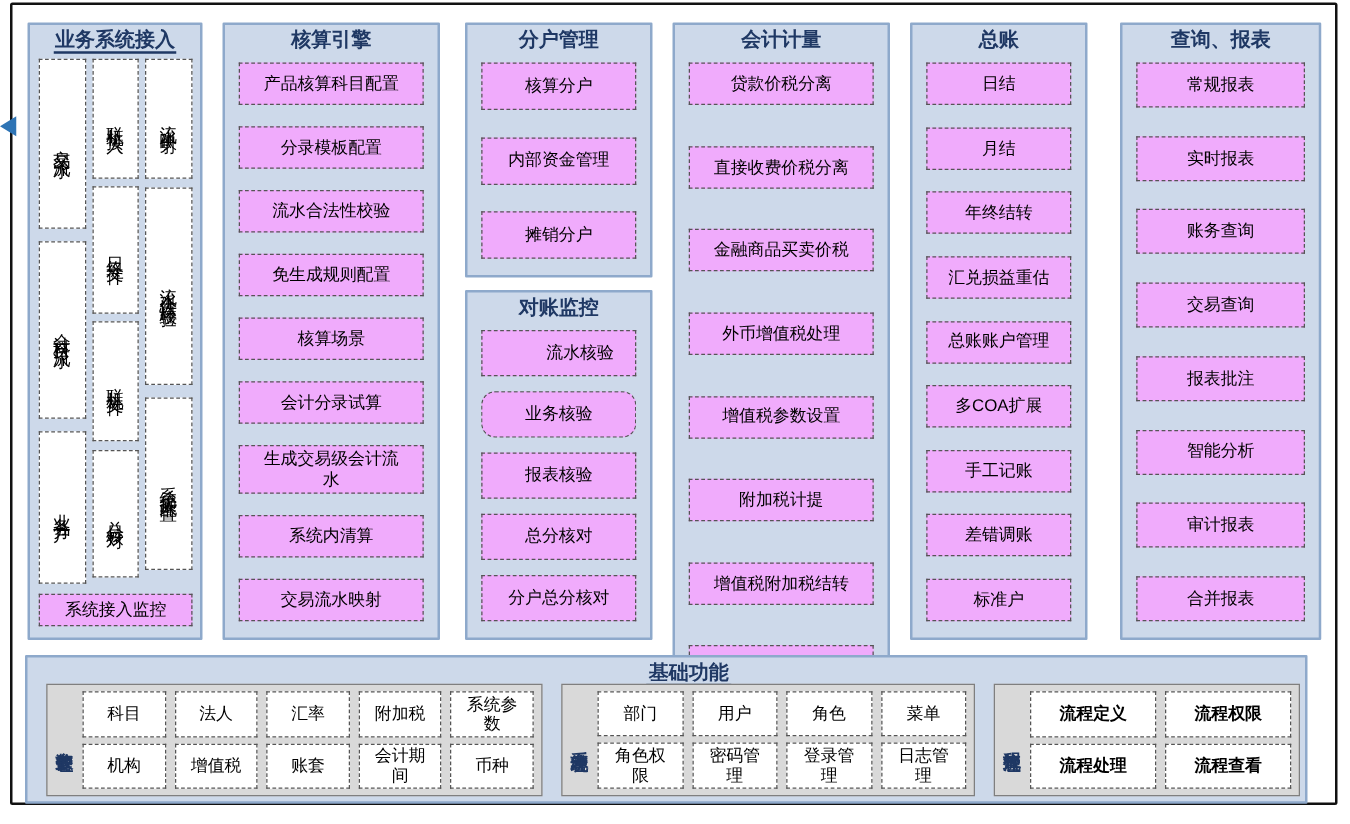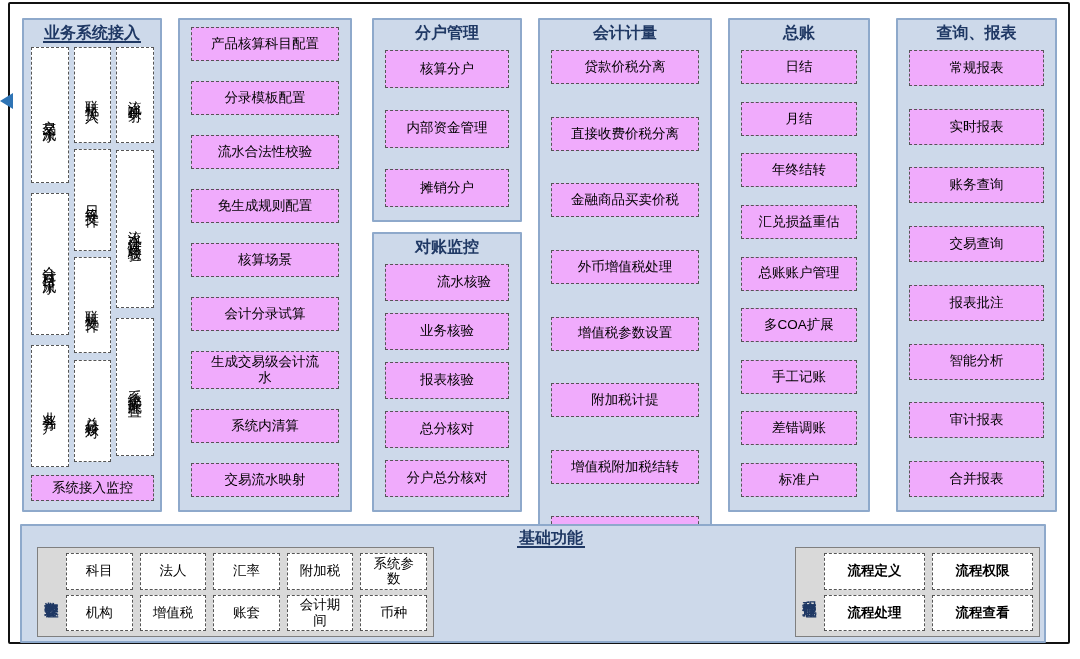--- a/index.html
+++ b/index.html
@@ -76,20 +76,21 @@
     <div class="p1col">
       <div class="vbox h96 gap7">流水映射</div>
       <div class="vbox h158 gap10">流水合法性校验</div>
       <div class="vbox h138">系统接入配置</div>
     </div>
   </div>
   <div class="mbox fh26 p1-footer">系统接入监控</div>
 </div>
 
 <div class="panel" style="left:178px;top:18px;width:174px;height:494px;">
+  <div class="panel-title"><span>核算引擎</span></div>
   <div class="panel-body">
     <div class="mbox">产品核算科目配置</div>
     <div class="mbox">分录模板配置</div>
     <div class="mbox">流水合法性校验</div>
     <div class="mbox">免生成规则配置</div>
     <div class="mbox">
         <span>核算场景</span>
       </div>
     <div class="mbox">会计分录试算</div>
     <div class="mbox wrap2">
@@ -106,21 +107,21 @@
     <div class="mbox" style="min-height:38px;">核算分户</div>
     <div class="mbox" style="min-height:38px;">内部资金管理</div>
     <div class="mbox" style="min-height:38px;">摊销分户</div>
   </div>
 </div>
 
 <div class="panel" style="left:372px;top:232px;width:150px;height:280px;">
   <div class="panel-title"><span>对账监控</span></div>
   <div class="panel-body">
     <div class="mbox" style="min-height:37px;padding-left:37px;">流水核验</div>
-    <div class="mbox" style="min-height:37px;">业务核验</div>
+    <div class="mbox" style="min-height:37px;border-radius:11px;">业务核验</div>
     <div class="mbox" style="min-height:37px;">报表核验</div>
     <div class="mbox" style="min-height:37px;">总分核对</div>
     <div class="mbox" style="min-height:37px;">分户总分核对</div>
   </div>
 </div>
 
 <div class="panel" style="left:538px;top:18px;width:174px;height:614px;">
   <div class="panel-title"><span>会计计量</span></div>
   <div class="panel-body">
     <div class="mbox">贷款价税分离</div>
@@ -180,20 +181,41 @@
       <div class="cell">机构</div>
       <div class="cell">增值税</div>
       <div class="cell">账套</div>
       <div class="cell two">
           <span>会计期间</span>
         </div>
       <div class="cell">币种</div>
     </div>
   </div>
 
+  <div class="fgroup" style="left:427px;top:21px;width:331px;height:90px;">
+    <div class="glabel">系统管理</div>
+    <div class="ggrid g4">
+      <div class="cell">部门</div>
+      <div class="cell">用户</div>
+      <div class="cell">角色</div>
+      <div class="cell">菜单</div>
+      <div class="cell two">
+          <span>角色权限</span>
+        </div>
+      <div class="cell two">
+          <span>密码管理</span>
+        </div>
+      <div class="cell two">
+          <span>登录管理</span>
+        </div>
+      <div class="cell two">
+          <span>日志管理</span>
+        </div>
+    </div>
+  </div>
 
   <div class="fgroup" style="left:773px;top:21px;width:245px;height:90px;">
     <div class="glabel">流程管理</div>
     <div class="ggrid g2">
       <div class="cell">流程定义</div>
       <div class="cell">流程权限</div>
       <div class="cell">流程处理</div>
       <div class="cell">流程查看</div>
     </div>
   </div>

